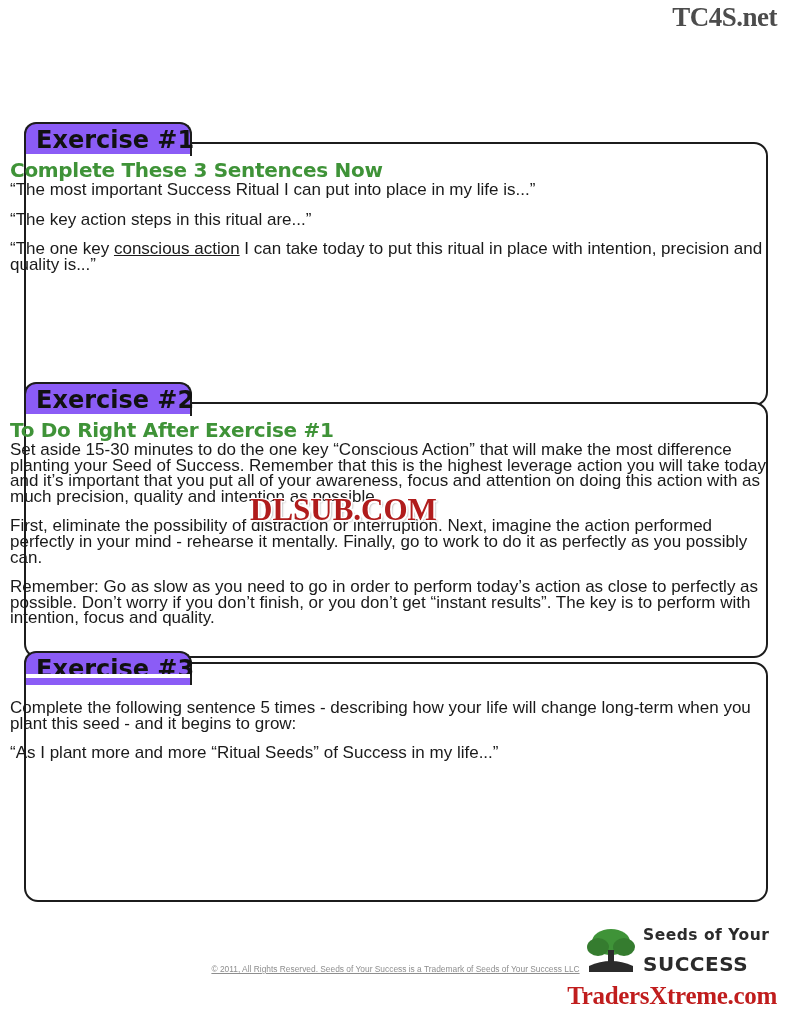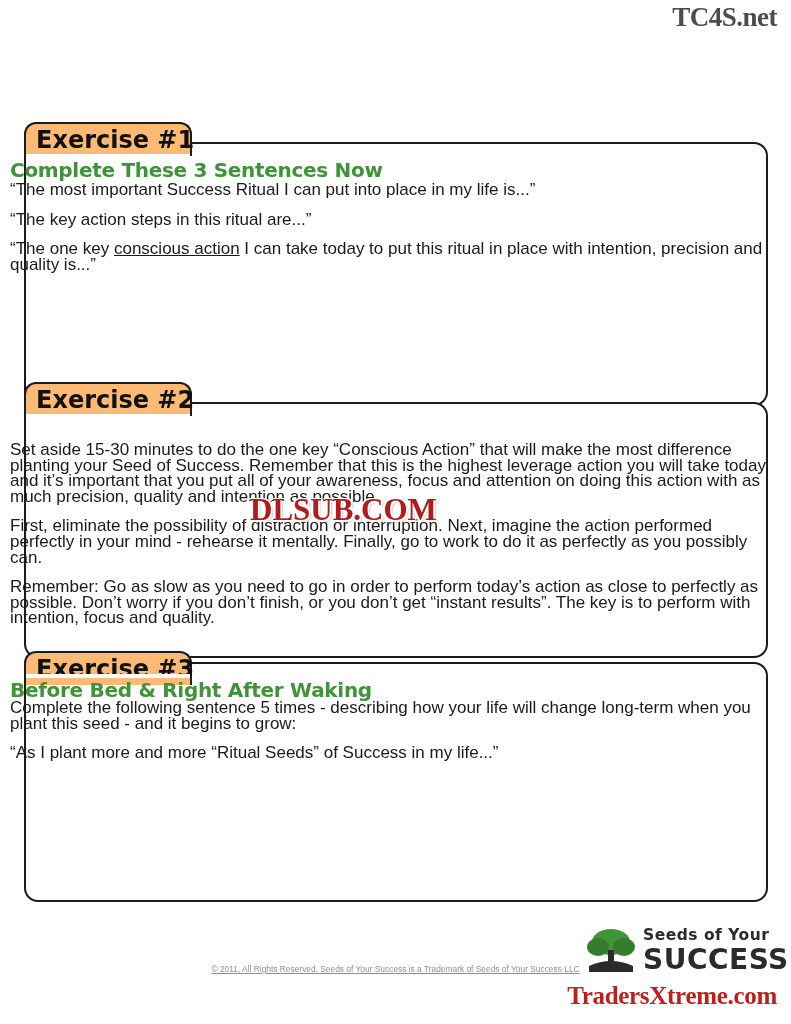--- a/index.html
+++ b/index.html
@@ -61,21 +61,21 @@
   .ex1 { top: 142px;  height: 264px; }
   .ex2 { top: 402px;  height: 256px; }
   .ex3 { top: 662px;  height: 240px; }
 
   
   .ex-tab {
     position: absolute;
     left: 24px;
     width: 168px;
     height: 34px;
-    background: #fdba74;
+    background: #8b5cf6;
     border: 2px solid #1c1c1c;
     border-radius: 12px 12px 0 0;
     border-bottom: none;
     box-sizing: border-box;
   }
   .ex-tab-label {
     position: absolute;
     left: 10px;
     top: 2px;
     font-size: 24px;
@@ -186,25 +186,25 @@
     font-family: "DejaVu Sans", sans-serif;
     line-height: 1;
   }
   .logo-line1 {
     font-size: 15.5px;
     font-weight: bold;
     color: #2b2b2b;
     letter-spacing: 0.5px;
   }
   .logo-line2 {
-    font-size: 28px;
+    font-size: 20px;
     font-weight: bold;
     color: #2b2b2b;
     letter-spacing: 0.5px;
-    margin-top: 2px;
+    margin-top: 10px;
   }
   .tree-icon {
     position: absolute;
     left: 8px;
     top: 0px;
     width: 56px;
     height: 46px;
   }
 
   .wm-traders {
@@ -240,32 +240,32 @@
     <p class="tight">“The most important Success Ritual I can put into place in my life is...”</p>
     <p class="tight">“The key action steps in this ritual are...”</p>
     <p><span>“The one key </span><span class="underline">conscious action</span><span> I can take today to put this ritual in place with intention, precision and quality is...”</span></p>
   </div>
 
   <div class="exercise ex2"></div>
   <div class="ex-tab tab2">
     <div class="ex-tab-label">Exercise #2</div>
   </div>
   <div class="tab-mask mask2"></div>
+  <div class="ex-subtitle e2-sub">To Do Right After Exercise #1</div>
   <div class="ex-body e2-body">
     <p class="tight">Set aside 15-30 minutes to do the one key “Conscious Action” that will make the most difference planting your Seed of Success. Remember that this is the highest leverage action you will take today, and it’s important that you put all of your awareness, focus and attention on doing this action with as much precision, quality and intention as possible.</p>
     <p class="tight">First, eliminate the possibility of distraction or interruption. Next, imagine the action performed perfectly in your mind - rehearse it mentally. Finally, go to work to do it as perfectly as  you possibly can.</p>
     <p>Remember: Go as slow as  you need to go in order to perform today’s action as close to perfectly as possible. Don’t worry if  you don’t finish, or you don’t get “instant results”. The key is to perform with intention, focus and quality.</p>
   </div>
 
   <div class="exercise ex3"></div>
   <div class="ex-tab tab3">
     <div class="ex-tab-label">Exercise #3</div>
   </div>
   <div class="tab-mask mask3"></div>
-  <div class="ex-subtitle e3-sub">Before Bed &amp; Right After Waking</div>
   <div class="ex-body e3-body">
     <p class="tight">Complete the following sentence 5 times - describing how your life will change long-term when you plant this seed - and it begins to grow:</p>
     <p>“As I plant more and more “Ritual Seeds” of Success in my life...”</p>
   </div>
 
   <div class="wm-dlsub">DLSUB.COM</div>
 
   <div class="footer-bar"></div>
   <div class="footer-copy">© 2011, All Rights Reserved. Seeds of Your Success is a Trademark of Seeds of Your Success LLC</div>
 

